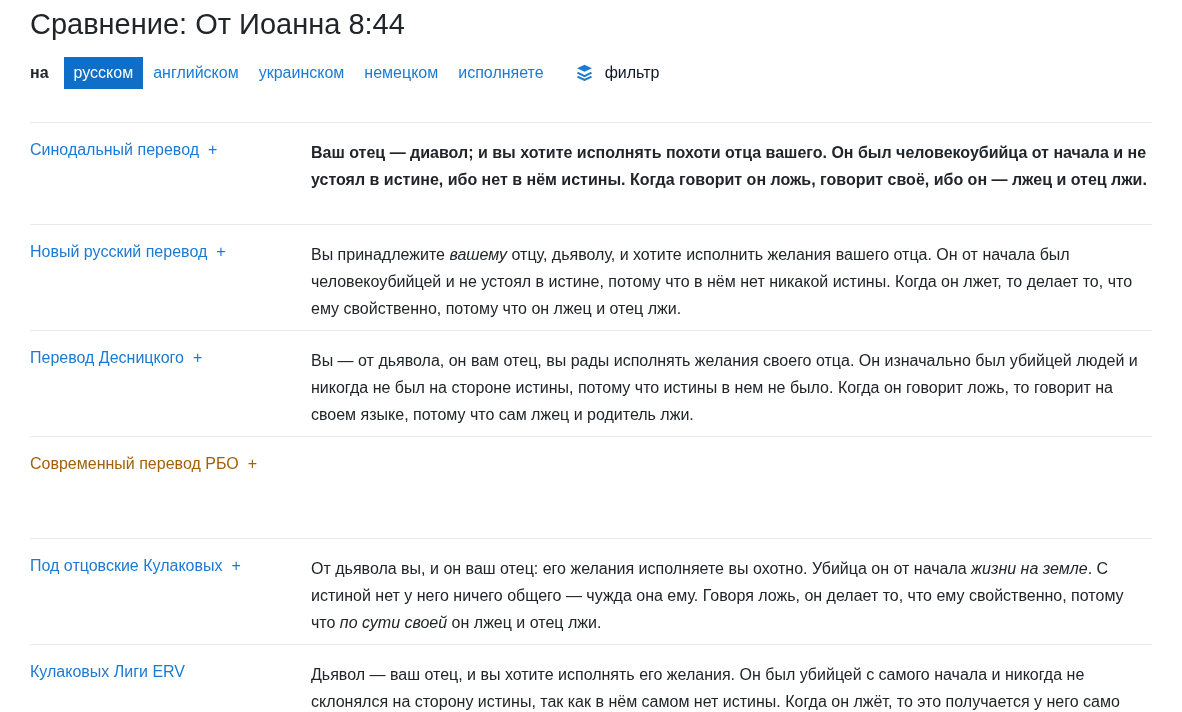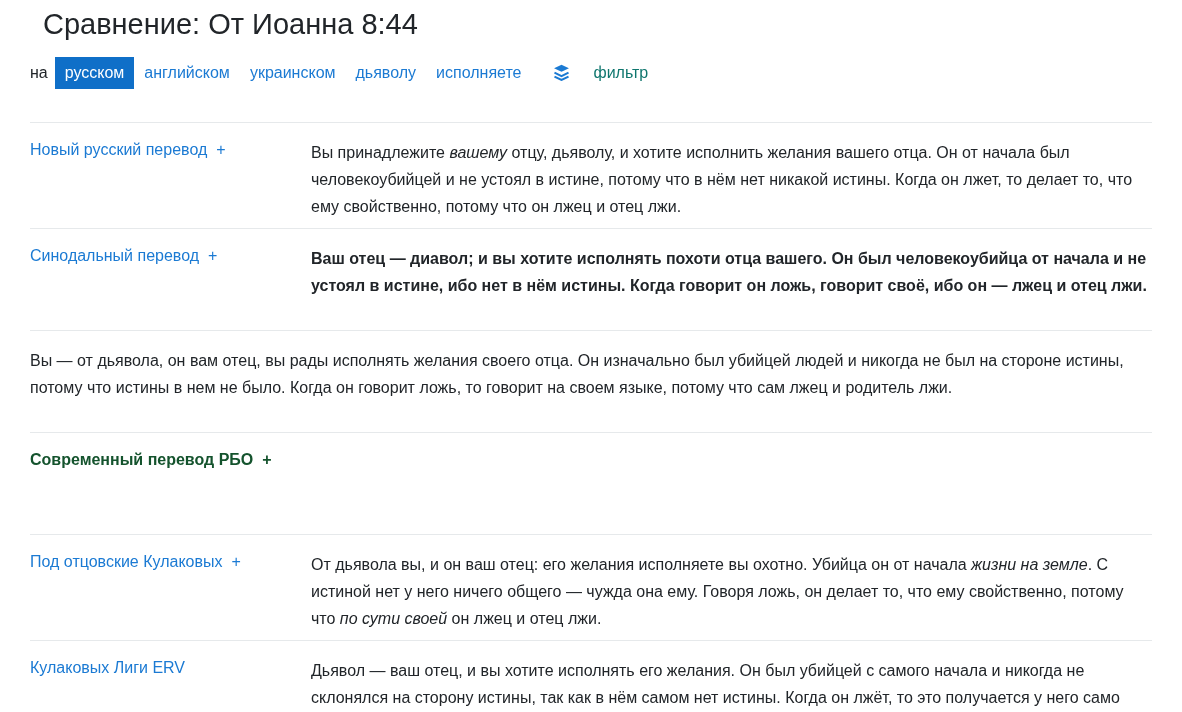--- a/index.html
+++ b/index.html
@@ -7,92 +7,93 @@
   body {
     width: 1182px; height: 712px; overflow: hidden;
     background: #ffffff;
     font-family: "Liberation Sans", sans-serif;
     color: #212529;
   }
   .container { margin: 0 30px; }
 
   h1.page-title {
     font-size: 29px; font-weight: 400; color: #212529;
-    margin: 7px 13px 15px; line-height: 1.2;
+    margin: 7px 0 15px; line-height: 1.2;
   }
 
   .tabbar {
     display: flex; align-items: center;
     font-size: 16px; line-height: 1;
   }
-  .lang-prefix { color: #212529; margin-right: 7px; }
+  .lang-prefix { color: #212529; margin-right: 15px; font-weight: bold; }
   .tab {
     color: #1b7ad3; text-decoration: none; cursor: pointer;
     padding: 8px 10px; border-radius: 0; white-space: nowrap; text-align: right;
   }
   .tab.active { background: #0f6fc8; color: #ffffff; }
   .filter-btn {
-    display: inline-flex; align-items: center; gap: 23px;
-    color: #0f766e; margin-left: 22px; cursor: pointer; text-decoration: none;
+    display: inline-flex; align-items: center; gap: 12px;
+    color: #0f172a; margin-left: 22px; cursor: pointer; text-decoration: none;
   }
   .filter-btn svg { display: block; }
 
   .rows { margin-top: 33px; }
   .vrow {
     display: flex;
     border-top: 1px solid #e6e9eb;
     padding: 16px 0 8px;
     min-height: 102px;
   }
   .row-label { width: 281px; flex: none; font-size: 16px; padding-top: 2px; }
   .row-label a { color: #1b7ad3; text-decoration: none; cursor: pointer; }
   .row-label .plus { margin-left: 9px; color: #1b7ad3; cursor: pointer; }
-  .vrow.muted .row-label a, .vrow.muted .row-label .plus { color: #14532d; font-weight: bold; }
+  .vrow.muted .row-label a, .vrow.muted .row-label .plus { color: #a16207; }
   .row-text { flex: 1; font-size: 16px; line-height: 27px; color: #212529; padding-right: 2px; }
   .vrow.bold-text .row-text { font-weight: 700; }
   .row-text i { font-style: italic; }
 </style>
 </head>
 <body>
 
 <div class="container">
 
   <h1 class="page-title">Сравнение: От Иоанна 8:44</h1>
 
   <div class="tabbar">
     <span class="lang-prefix">на</span>
     <span id="tabs-slot" style="display:inline-flex;align-items:center;">
         <a class="tab active">русском</a>
         <a class="tab">английском</a>
         <a class="tab">украинском</a>
-        <a class="tab">дьяволу</a>
+        <a class="tab">немецком</a>
         <a class="tab">исполняете</a>
       </span>
     <a class="filter-btn">
       <span>
         <svg width="17" height="17" viewBox="0 0 16 16" fill="none">
           <path d="M8 0.6 L15 4 L8 7.4 L1 4 Z" fill="#1b7ad3"></path>
           <path d="M1.4 8.2 L8 11.4 L14.6 8.2" stroke="#1b7ad3" stroke-width="1.9" fill="none"></path>
           <path d="M1.4 11.8 L8 15 L14.6 11.8" stroke="#1b7ad3" stroke-width="1.9" fill="none"></path>
         </svg>
       </span>
       <span>фильтр</span>
     </a>
   </div>
 
   <div class="rows" id="rows-slot">
-      <div class="vrow">
-        <div class="row-label"><a>Новый русский перевод</a><span class="plus">+</span></div>
-        <div class="row-text"><span>Вы принадлежите </span><i>вашему</i><span> отцу, дьяволу, и хотите исполнить желания вашего отца. Он от начала был человекоубийцей и не устоял в истине, потому что в нём нет никакой истины. Когда он лжет, то делает то, что ему свойственно, потому что он лжец и отец лжи.</span></div>
-      </div>
       <div class="vrow bold-text">
         <div class="row-label"><a>Синодальный перевод</a><span class="plus">+</span></div>
         <div class="row-text"><span>Ваш отец — диавол; и вы хотите исполнять похоти отца вашего. Он был человекоубийца от начала и не устоял в истине, ибо нет в нём истины. Когда говорит он ложь, говорит своё, ибо он — лжец и отец лжи.</span></div>
       </div>
       <div class="vrow">
+        <div class="row-label"><a>Новый русский перевод</a><span class="plus">+</span></div>
+        <div class="row-text"><span>Вы принадлежите </span><i>вашему</i><span> отцу, дьяволу, и хотите исполнить желания вашего отца. Он от начала был человекоубийцей и не устоял в истине, потому что в нём нет никакой истины. Когда он лжет, то делает то, что ему свойственно, потому что он лжец и отец лжи.</span></div>
+      </div>
+      <div class="vrow">
+        <div class="row-label"><a>Перевод Десницкого</a><span class="plus">+</span></div>
         <div class="row-text"><span>Вы — от дьявола, он вам отец, вы рады исполнять желания своего отца. Он изначально был убийцей людей и никогда не был на стороне истины, потому что истины в нем не было. Когда он говорит ложь, то говорит на своем языке, потому что сам лжец и родитель лжи.</span></div>
       </div>
       <div class="vrow muted">
         <div class="row-label"><a>Современный перевод РБО</a><span class="plus">+</span></div>
       </div>
       <div class="vrow">
         <div class="row-label"><a>Под отцовские Кулаковых</a><span class="plus">+</span></div>
         <div class="row-text"><span>От дьявола вы, и он ваш отец: его желания исполняете вы охотно. Убийца он от начала </span><i>жизни на земле</i><span>. С истиной нет у него ничего общего — чужда она ему. Говоря ложь, он делает то, что ему свойственно, потому что </span><i>по сути своей</i><span> он лжец и отец лжи.</span></div>
       </div>
       <div class="vrow">

